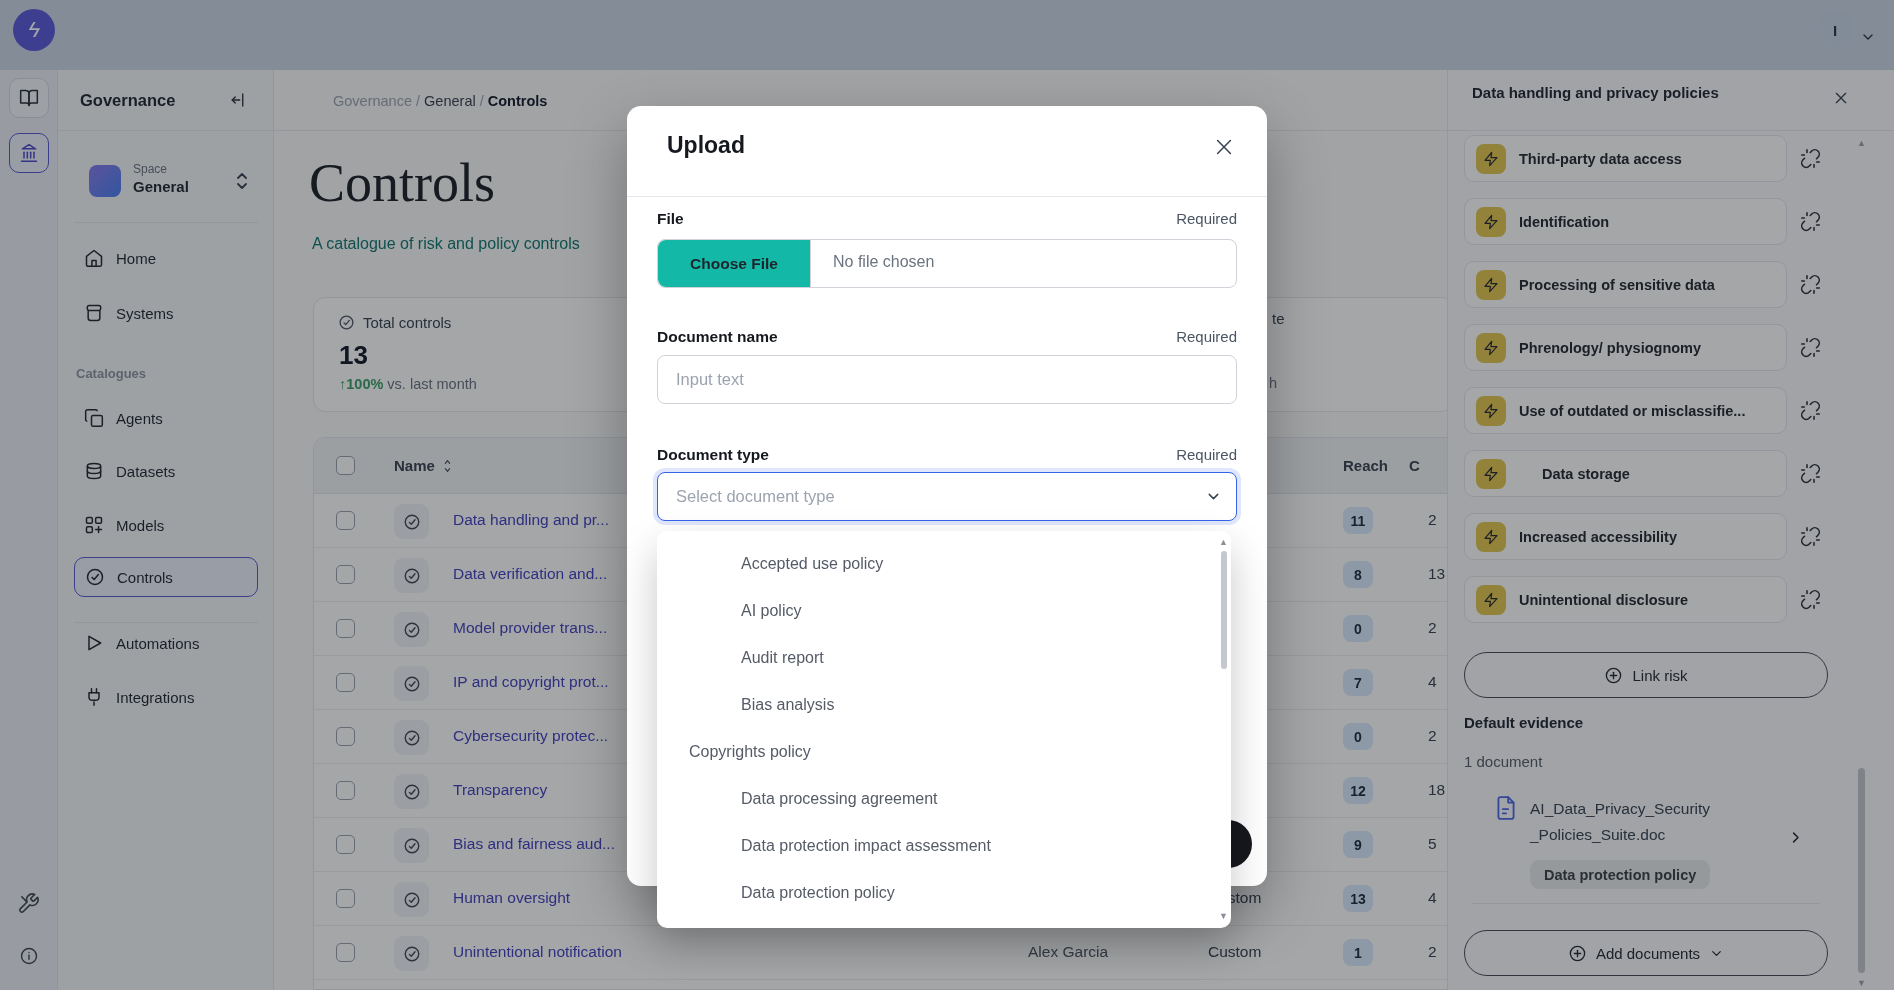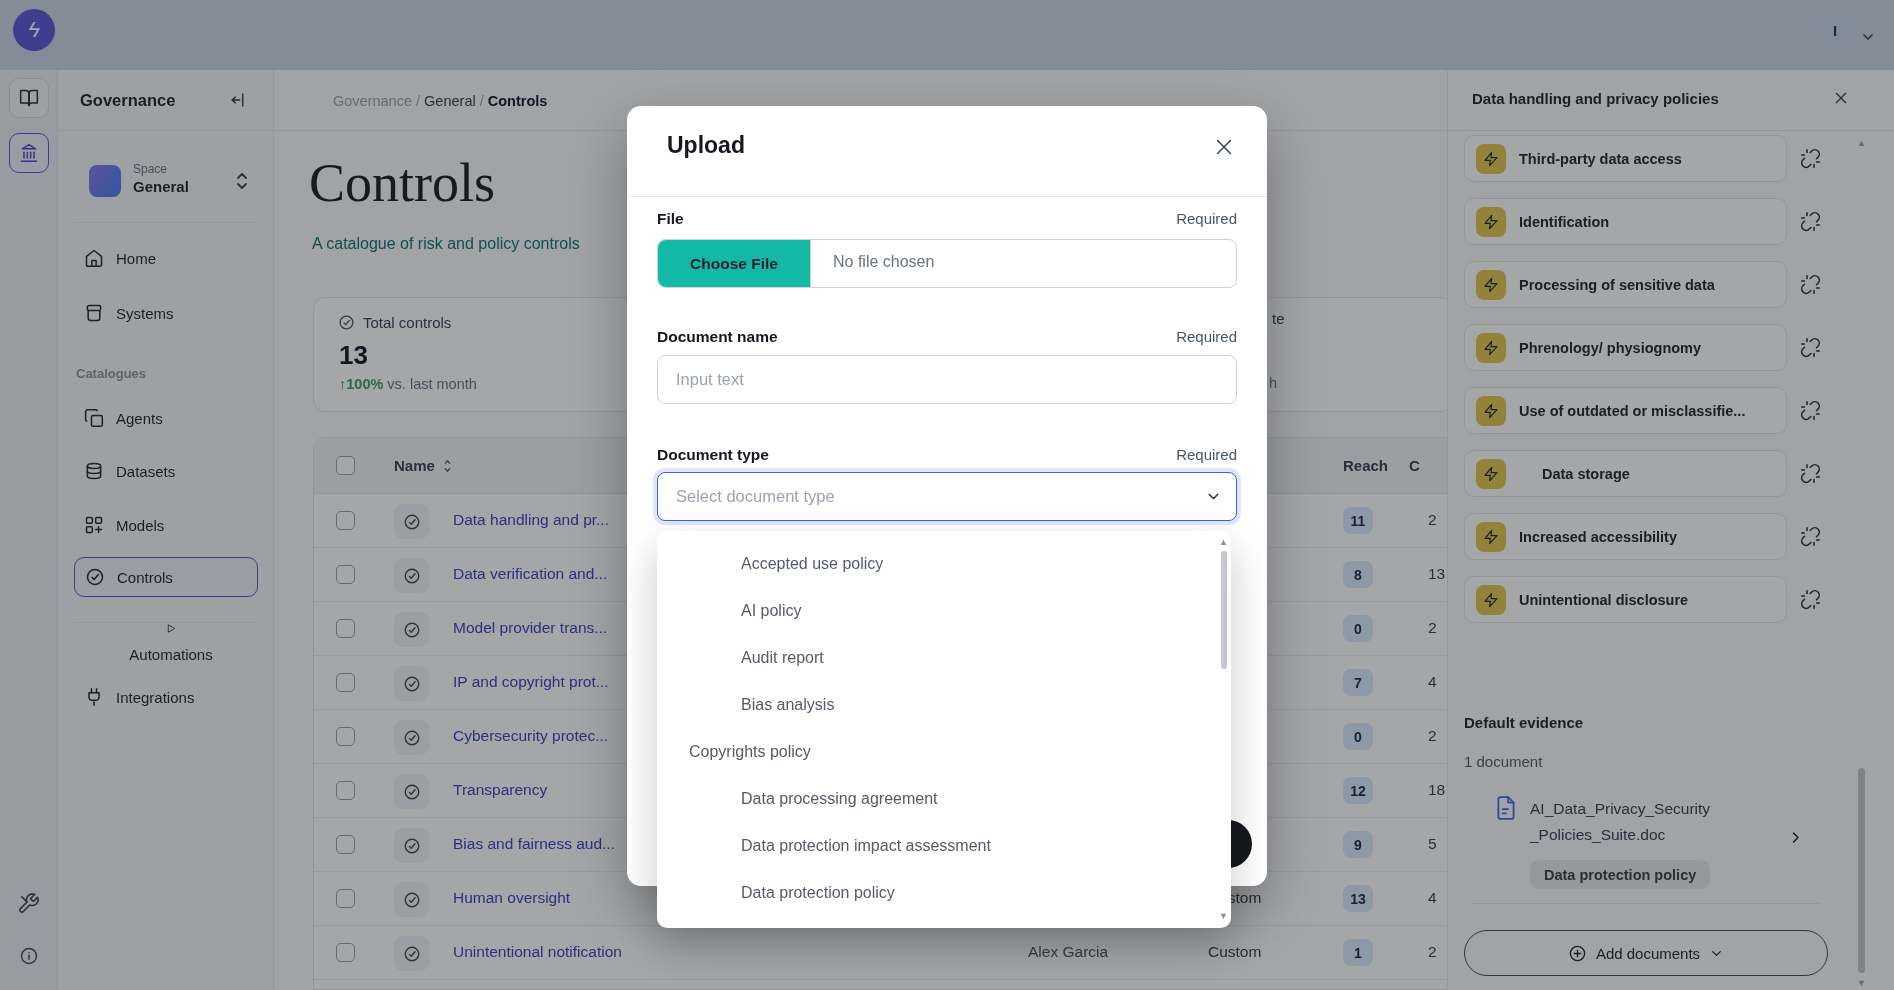--- a/index.html
+++ b/index.html
@@ -72,21 +72,21 @@
   .cell-name { position:absolute; left:139px; top:17px; font-size:15.5px; color:#4340bf; font-weight:500; white-space:nowrap; }
   .cell-owner { position:absolute; left:714px; top:17px; font-size:15.5px; color:#4b5563; }
   .cell-type { position:absolute; left:894px; top:17px; font-size:15.5px; color:#374151; }
   .cell-reach { position:absolute; left:1029px; top:13px; min-width:30px; height:27px; padding:0 7px; background:#dbeafe;
                 border-radius:8px; display:flex; align-items:center; justify-content:center;
                 font-size:14px; font-weight:700; color:#1e293b; }
   .cell-last { position:absolute; left:1114px; top:17px; font-size:15.5px; color:#374151; }
 
   
   .panel { left:1447px; top:70px; width:447px; height:920px; background:#fbfbfc; border-left:1px solid #e6e8ec; z-index:5; }
-  .panel-title { position:absolute; left:24px; top:20px; font-size:15px; font-weight:700; color:#1f2430; }
+  .panel-title { position:absolute; left:24px; top:14px; font-size:15px; font-weight:700; color:#1f2430; }
   .panel-x { position:absolute; left:385px; top:20px; color:#374151; }
   .panel-div { position:absolute; left:0; top:60px; width:447px; height:1px; background:#e6e8ec; }
   .riskcard { position:absolute; left:16px; width:323px; height:47px; background:#fff; border:1px solid #e4e6ea;
               border-radius:10px; display:flex; align-items:center; gap:13px; padding-left:11px; }
   .risk-ic { width:30px; height:30px; border-radius:8px; background:#e3c54e; display:flex; align-items:center;
              justify-content:center; color:#23272f; flex:0 0 auto; }
   .risk-label { font-size:14.5px; font-weight:600; color:#24292f; white-space:nowrap; }
   .unlink { position:absolute; left:352px; color:#2b2f36; }
   .pill-btn { position:absolute; left:16px; width:364px; height:46px; border:1.2px solid #454a54; border-radius:23px;
               background:transparent; display:flex; align-items:center; justify-content:center; gap:9px;
@@ -237,21 +237,21 @@
     <span>Models</span>
   </div>
   <div class="nav-item active" style="top:487px;">
     <svg class="ni" width="20" height="20" viewBox="0 0 24 24" fill="none" stroke="currentColor" stroke-width="1.8" stroke-linecap="round" stroke-linejoin="round">
         <circle cx="12" cy="12" r="9"></circle>
         <path d="m8.5 12.5 2.5 2.5 5-6"></path>
       </svg>
     <span>Controls</span>
   </div>
   <div class="sb-div" style="top:552px; left:16px; width:184px;"></div>
-  <div class="nav-item" style="top:553px;flex-direction:column;">
+  <div class="nav-item" style="top:553px;">
     <svg class="ni" width="20" height="20" viewBox="0 0 24 24" fill="none" stroke="currentColor" stroke-width="1.8" stroke-linejoin="round">
         <polygon points="6 4 20 12 6 20"></polygon>
       </svg>
     <span>Automations</span>
   </div>
   <div class="nav-item" style="top:607px;">
     <svg class="ni" width="20" height="20" viewBox="0 0 24 24" fill="none" stroke="currentColor" stroke-width="1.8" stroke-linecap="round" stroke-linejoin="round">
         <path d="M12 22v-4"></path>
         <path d="M9 7V2"></path>
         <path d="M15 7V2"></path>
@@ -589,20 +589,28 @@
         <line x1="8" y1="2" x2="8" y2="5"></line>
         <line x1="2" y1="8" x2="5" y2="8"></line>
         <line x1="16" y1="19" x2="16" y2="22"></line>
         <line x1="19" y1="16" x2="22" y2="16"></line>
       </svg>
 </div>
   <div class="p-scroll-up">▲</div>
   <div class="p-thumb"></div>
   <div class="p-scroll-dn">▼</div>
 
+  <button class="pill-btn" style="top:582px;">
+    <svg width="19" height="19" viewBox="0 0 24 24" fill="none" stroke="currentColor" stroke-width="1.7" stroke-linecap="round">
+        <circle cx="12" cy="12" r="9"></circle>
+        <path d="M12 8v8"></path>
+        <path d="M8 12h8"></path>
+      </svg>
+    <span>Link risk</span>
+  </button>
 
   <div class="ev-head">Default evidence</div>
   <div class="ev-count">1 document</div>
 
   <svg class="doc-ic" width="26" height="30" viewBox="0 0 24 24" fill="none" stroke="currentColor" stroke-width="1.7" stroke-linecap="round" stroke-linejoin="round">
       <path d="M14 2H7a2 2 0 0 0-2 2v16a2 2 0 0 0 2 2h10a2 2 0 0 0 2-2V7z"></path>
       <path d="M14 2v5h5"></path>
       <path d="M9 13h5"></path>
       <path d="M9 17h3"></path>
     </svg>

